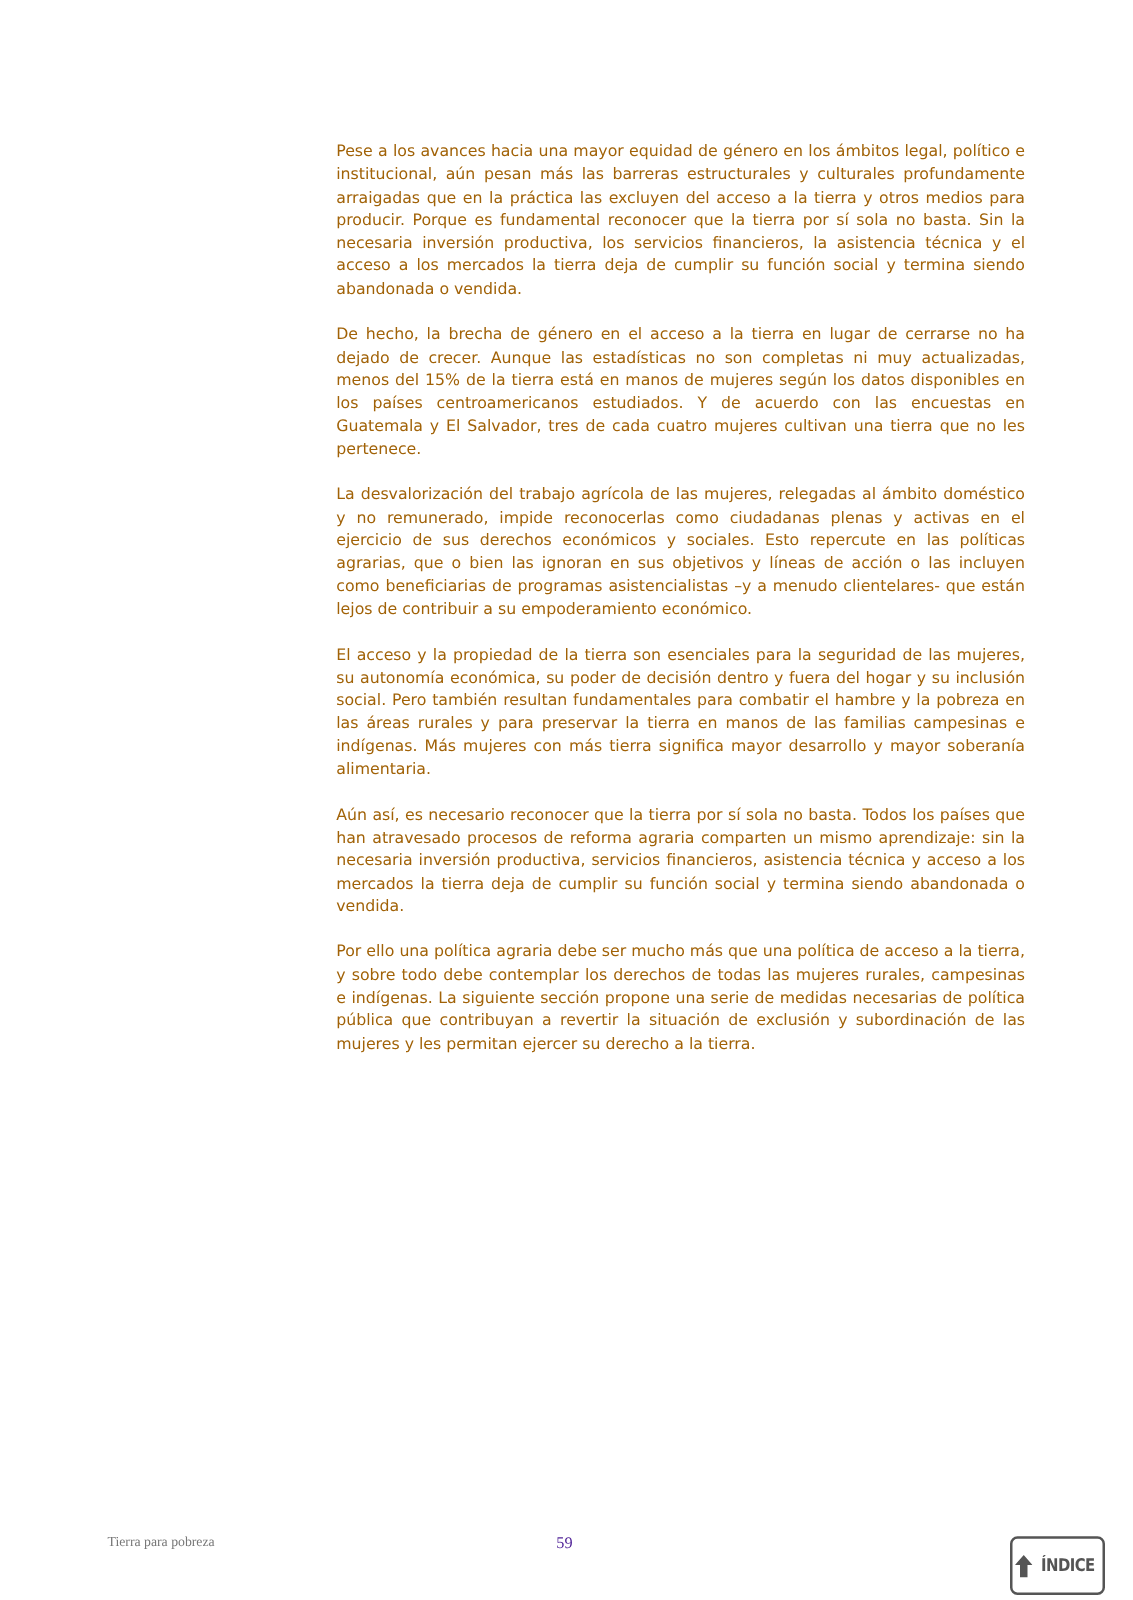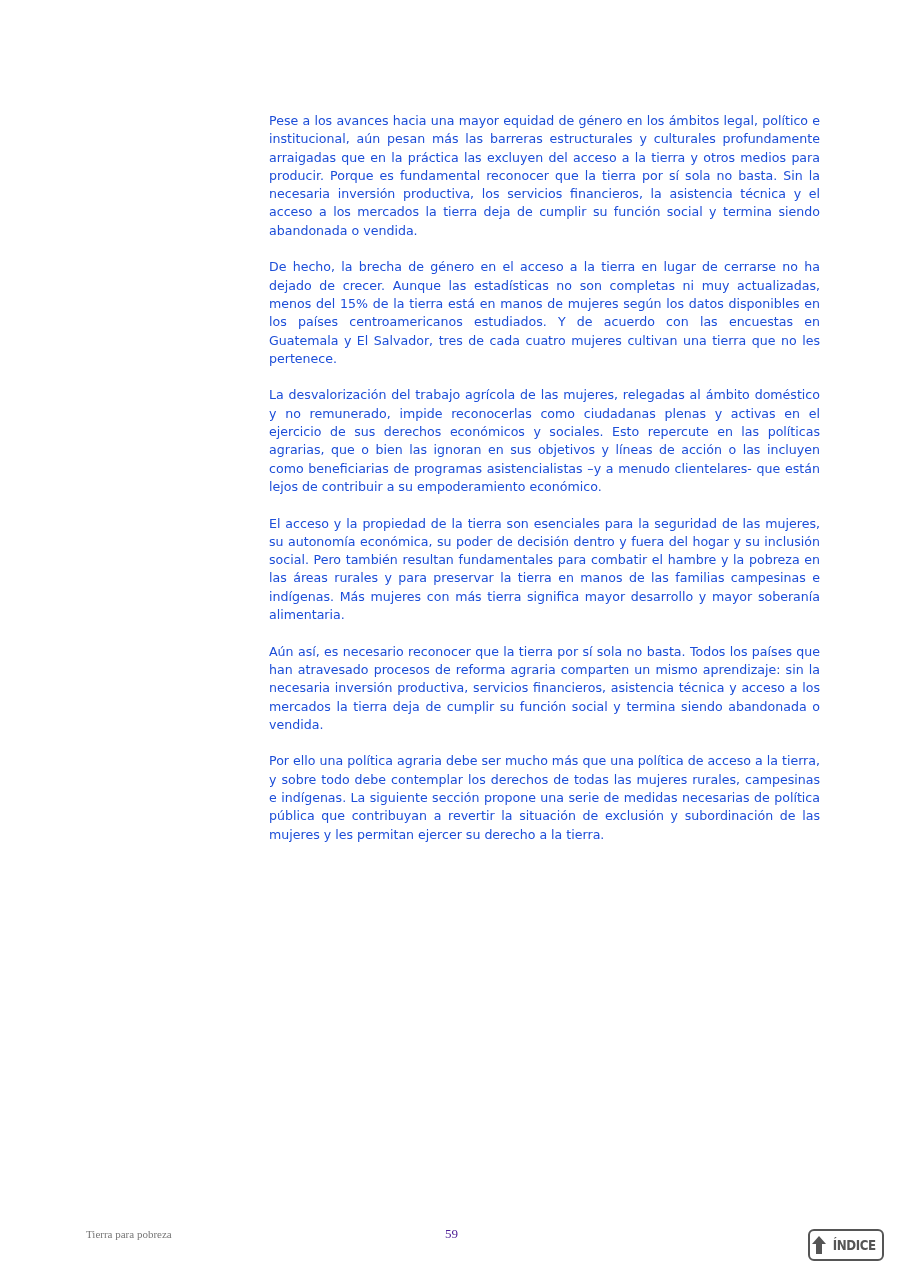--- a/index.html
+++ b/index.html
@@ -1,33 +1,33 @@
 <!DOCTYPE html>
 <html><head>
 <meta charset="utf-8">
 <style>
   html, body { margin:0; padding:0; background:#ffffff; }
   body { width:906px; height:1280px; position:relative; overflow:hidden; }
   .content {
     position:absolute; left:269px; top:112px; width:551px;
     font-family: "DejaVu Sans", sans-serif;
-    font-size:12.6px; line-height:18.3px; color:#1d4ed8;
+    font-size:12.6px; line-height:18.3px; color:#a16207;
     text-align:justify;
   }
   .content p { margin:0 0 18.3px 0; hyphens:auto; }
   .footer-title {
     position:absolute; left:86px; top:1228px;
     font-family:"Liberation Serif", serif; font-size:11px; color:#777;
   }
   .page-number {
     position:absolute; left:445px; top:1226px;
     font-family:"Liberation Serif", serif; font-size:13px; color:#4c1d95;
   }
   .index-button {
-    position:absolute; left:808px; top:1229px; width:76px; height:32px;
+    position:absolute; left:808px; top:1229px; width:76px; height:47px;
     border:2px solid #555; border-radius:6px; box-sizing:border-box;
     display:flex; align-items:center; justify-content:center; gap:3px;
     background:#fff; cursor:pointer;
   }
   .index-button .arrow { width:14px; height:18px; }
   .index-button .label {
     font-family:"DejaVu Sans", sans-serif; font-weight:bold; font-size:14px;
     color:#555; letter-spacing:-0.5px; transform:scaleX(0.85);
   }
 </style>

